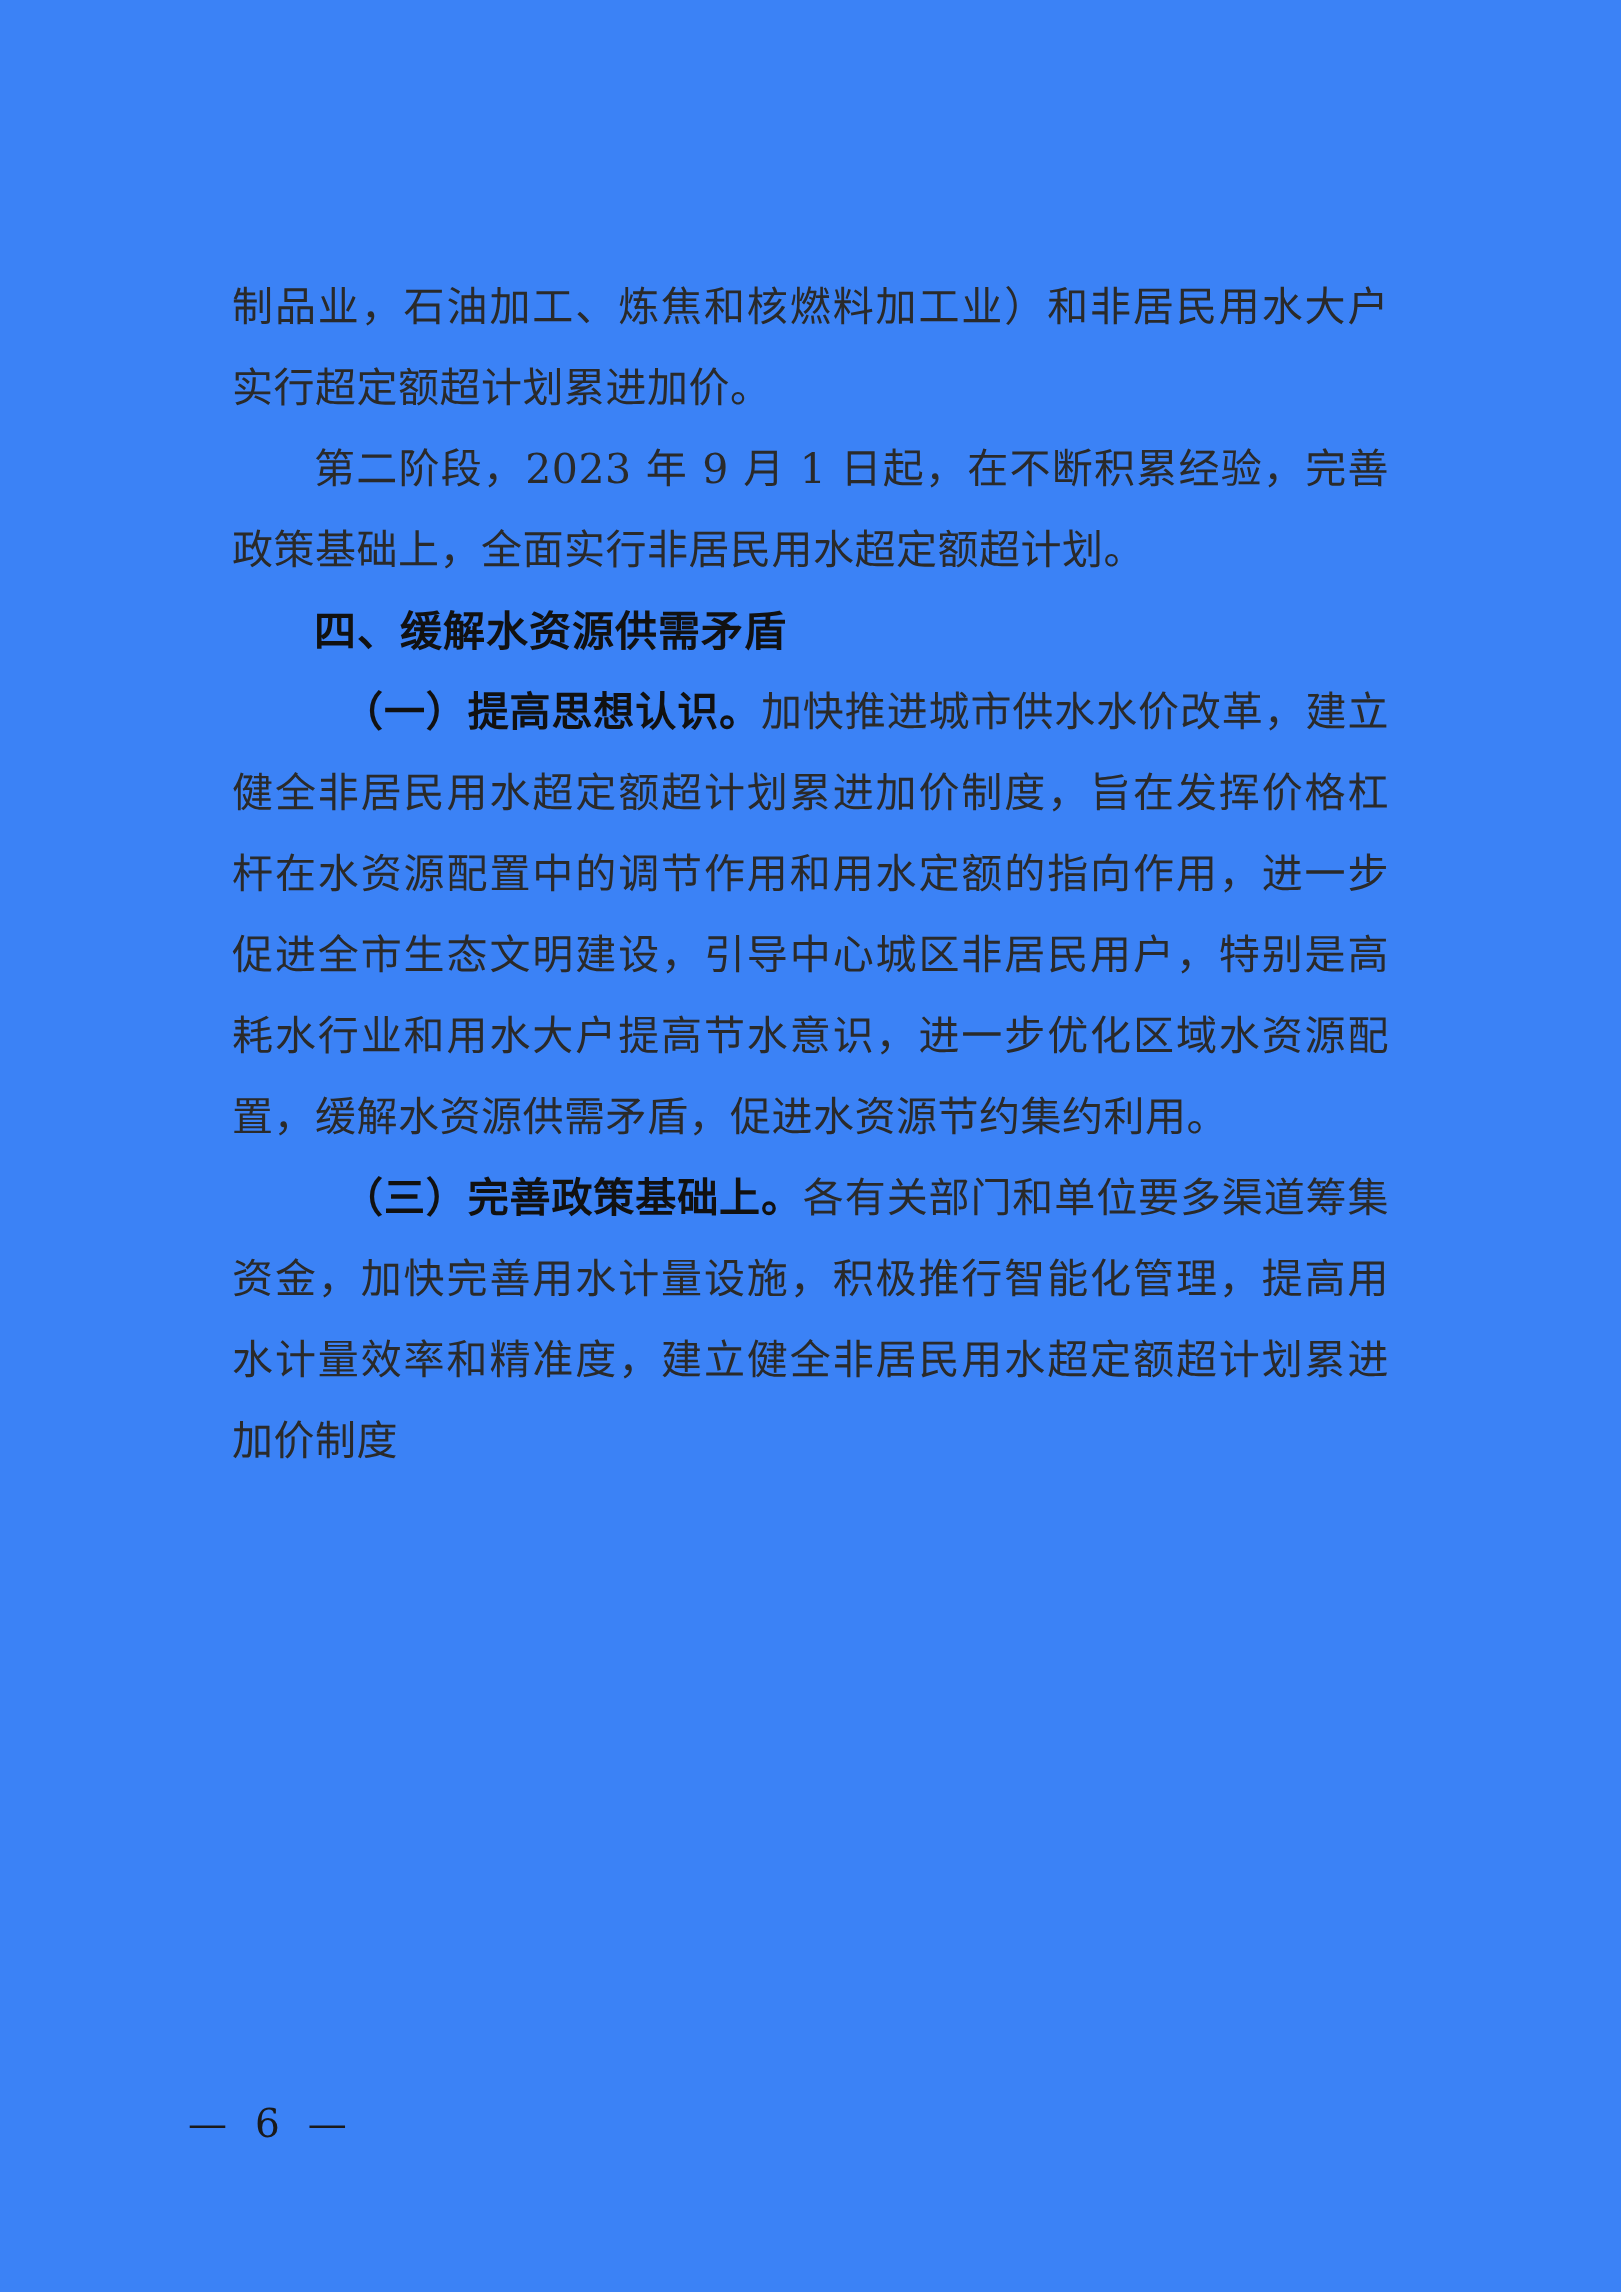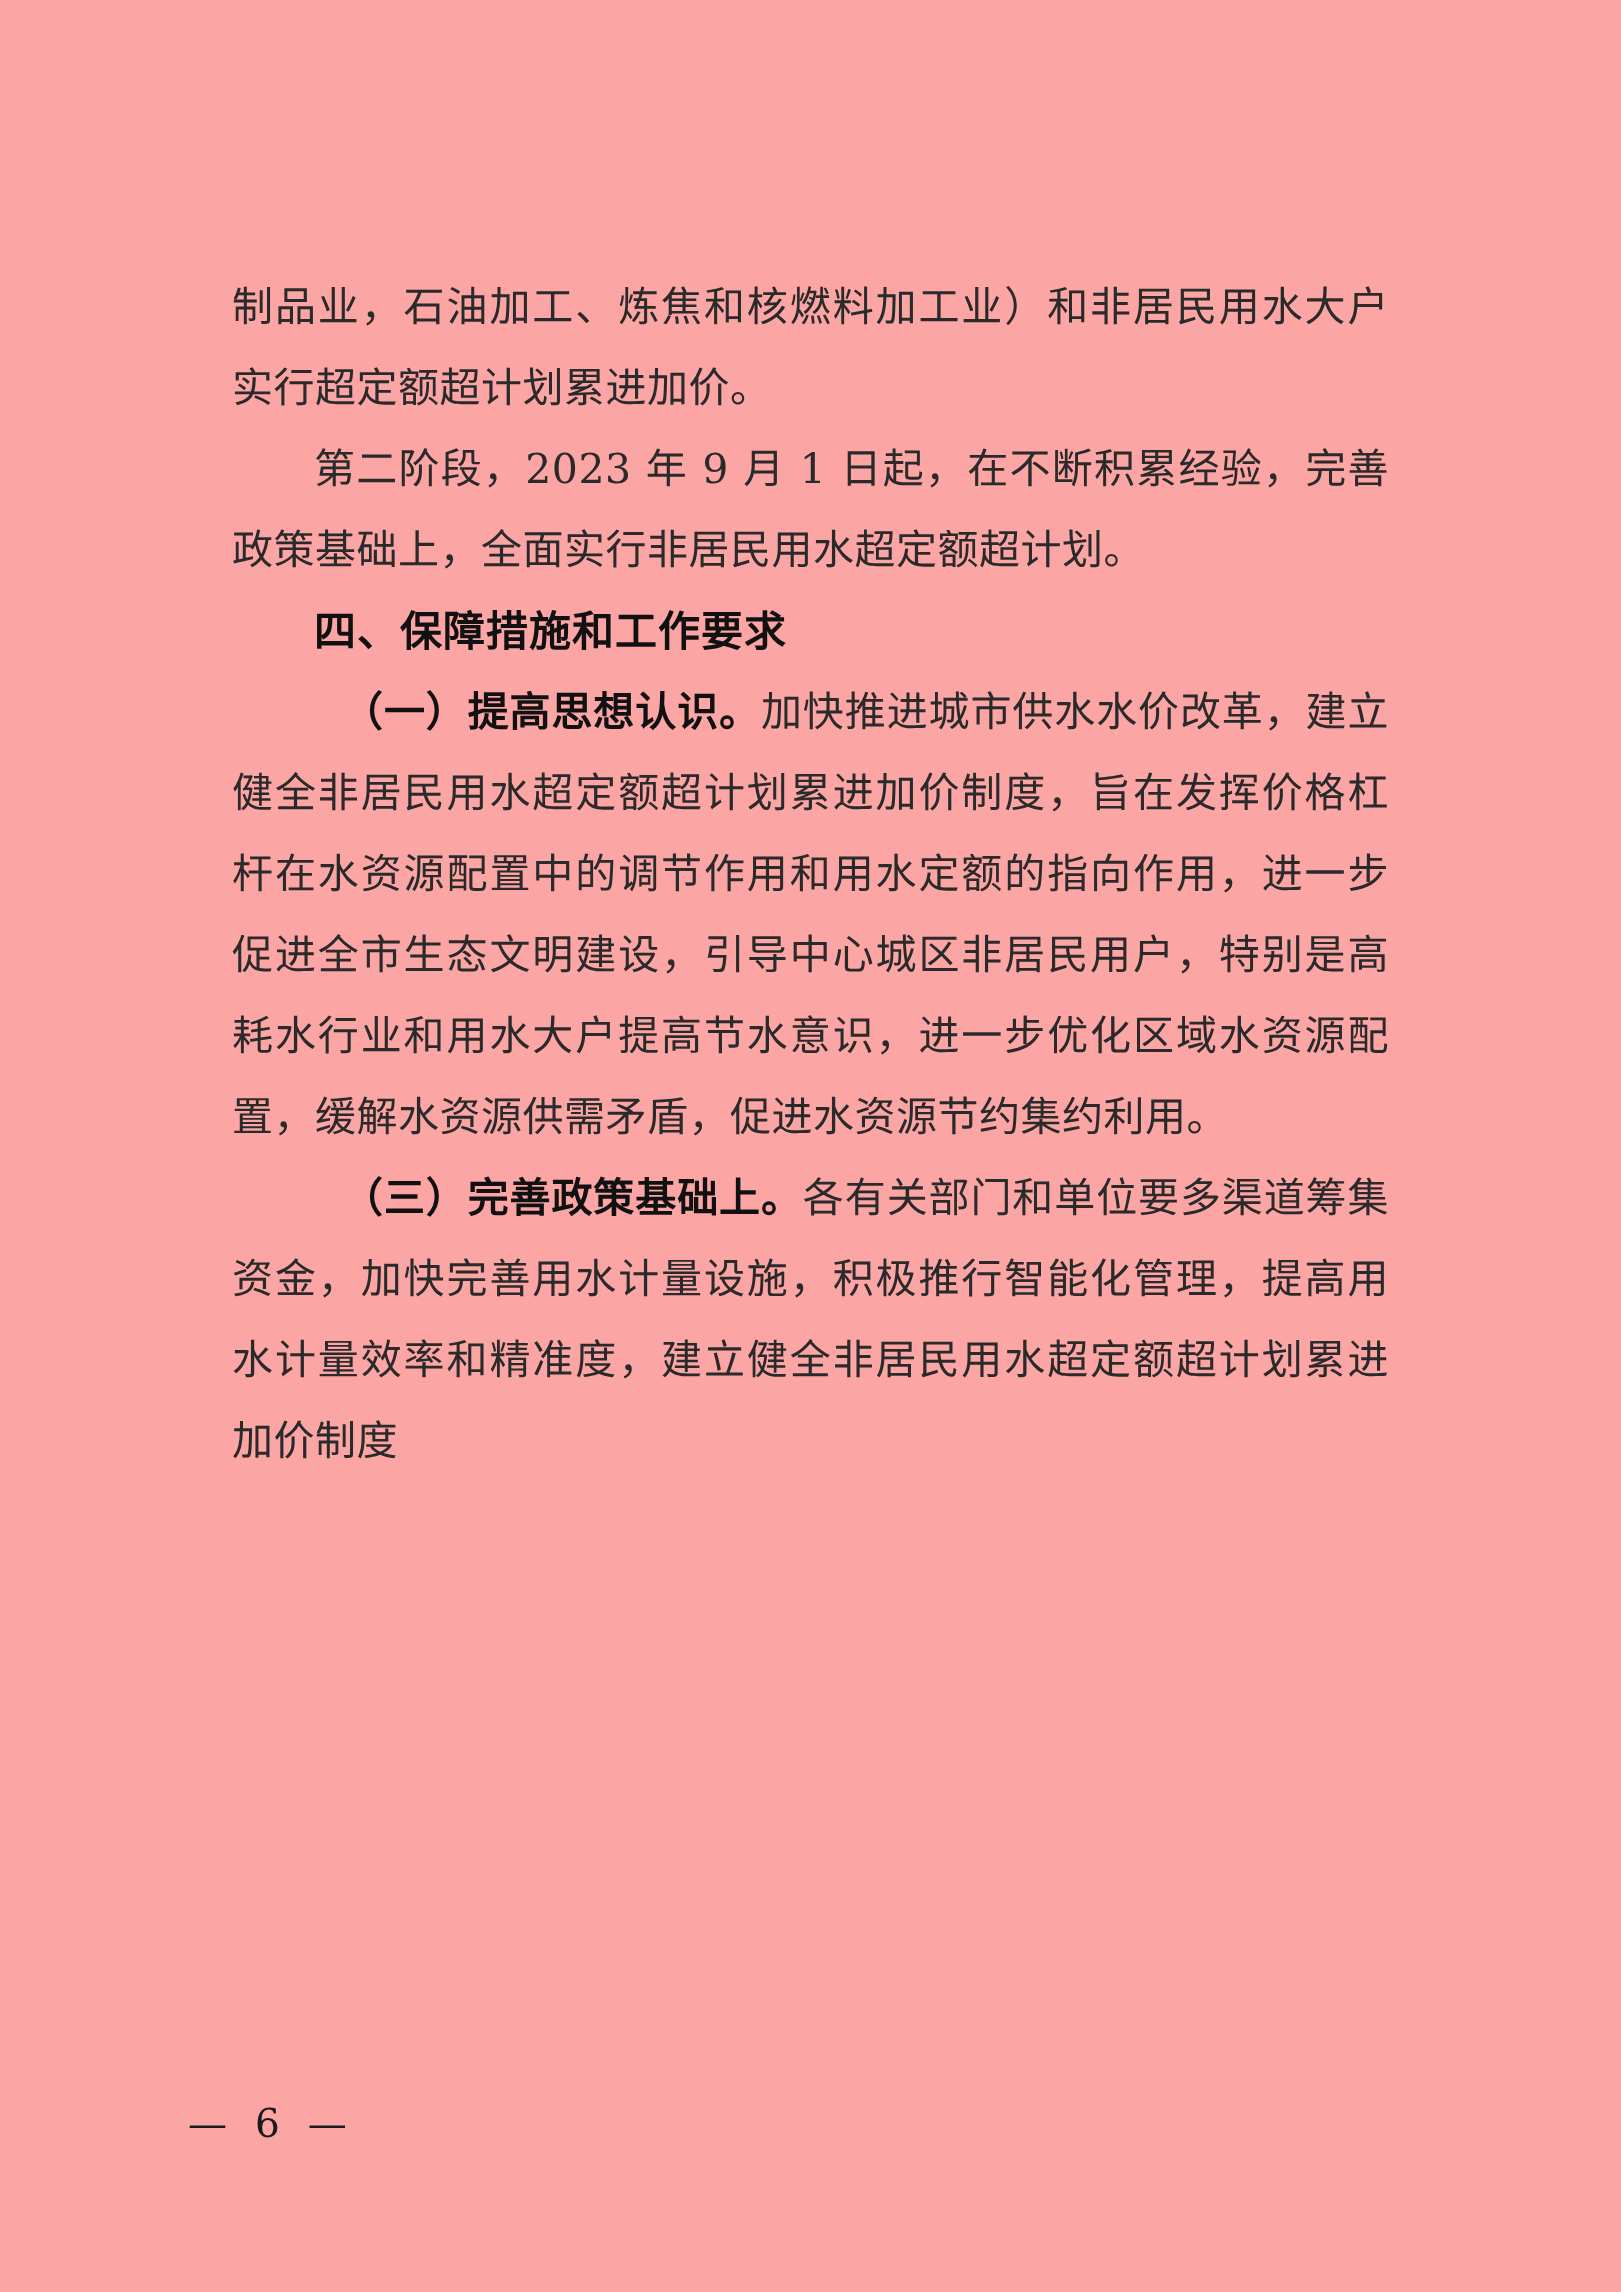--- a/index.html
+++ b/index.html
@@ -4,21 +4,21 @@
 <style>
   html, body {
     margin: 0;
     padding: 0;
     background: #ffffff;
   }
   .page {
     position: relative;
     width: 1621px;
     height: 2293px;
-    background: #fca5a5;
+    background: #3b82f6;
     overflow: hidden;
     font-family: "DejaVu Serif", "Liberation Serif", serif;
   }
   .content {
     position: absolute;
     left: 232px;
     top: 267px;
     width: 1157px;
   }
   .para {
@@ -64,21 +64,21 @@
 </head>
 <body>
 
 <div class="page">
   <div class="content">
 
     <p class="para">制品业，石油加工、炼焦和核燃料加工业）和非居民用水大户实行超定额超计划累进加价。</p>
 
     <p class="para indent">第二阶段，2023 年 9 月 1 日起，在不断积累经验，完善政策基础上，全面实行非居民用水超定额超计划。</p>
 
-    <h2 class="section-heading">四、保障措施和工作要求</h2>
+    <h2 class="section-heading">四、缓解水资源供需矛盾</h2>
 
     <p class="para indent"><span class="lead">（一）提高思想认识。</span><span>加快推进城市供水水价改革，建立健全非居民用水超定额超计划累进加价制度，旨在发挥价格杠杆在水资源配置中的调节作用和用水定额的指向作用，进一步促进全市生态文明建设，引导中心城区非居民用户，特别是高耗水行业和用水大户提高节水意识，进一步优化区域水资源配置，缓解水资源供需矛盾，促进水资源节约集约利用。</span></p>
 
 
     <p class="para indent"><span class="lead">（三）完善政策基础上。</span><span>各有关部门和单位要多渠道筹集资金，加快完善用水计量设施，积极推行智能化管理，提高用水计量效率和精准度，建立健全非居民用水超定额超计划累进加价制度</span></p>
 
   </div>
 
   <div class="page-number">— 6 —</div>
 </div>

